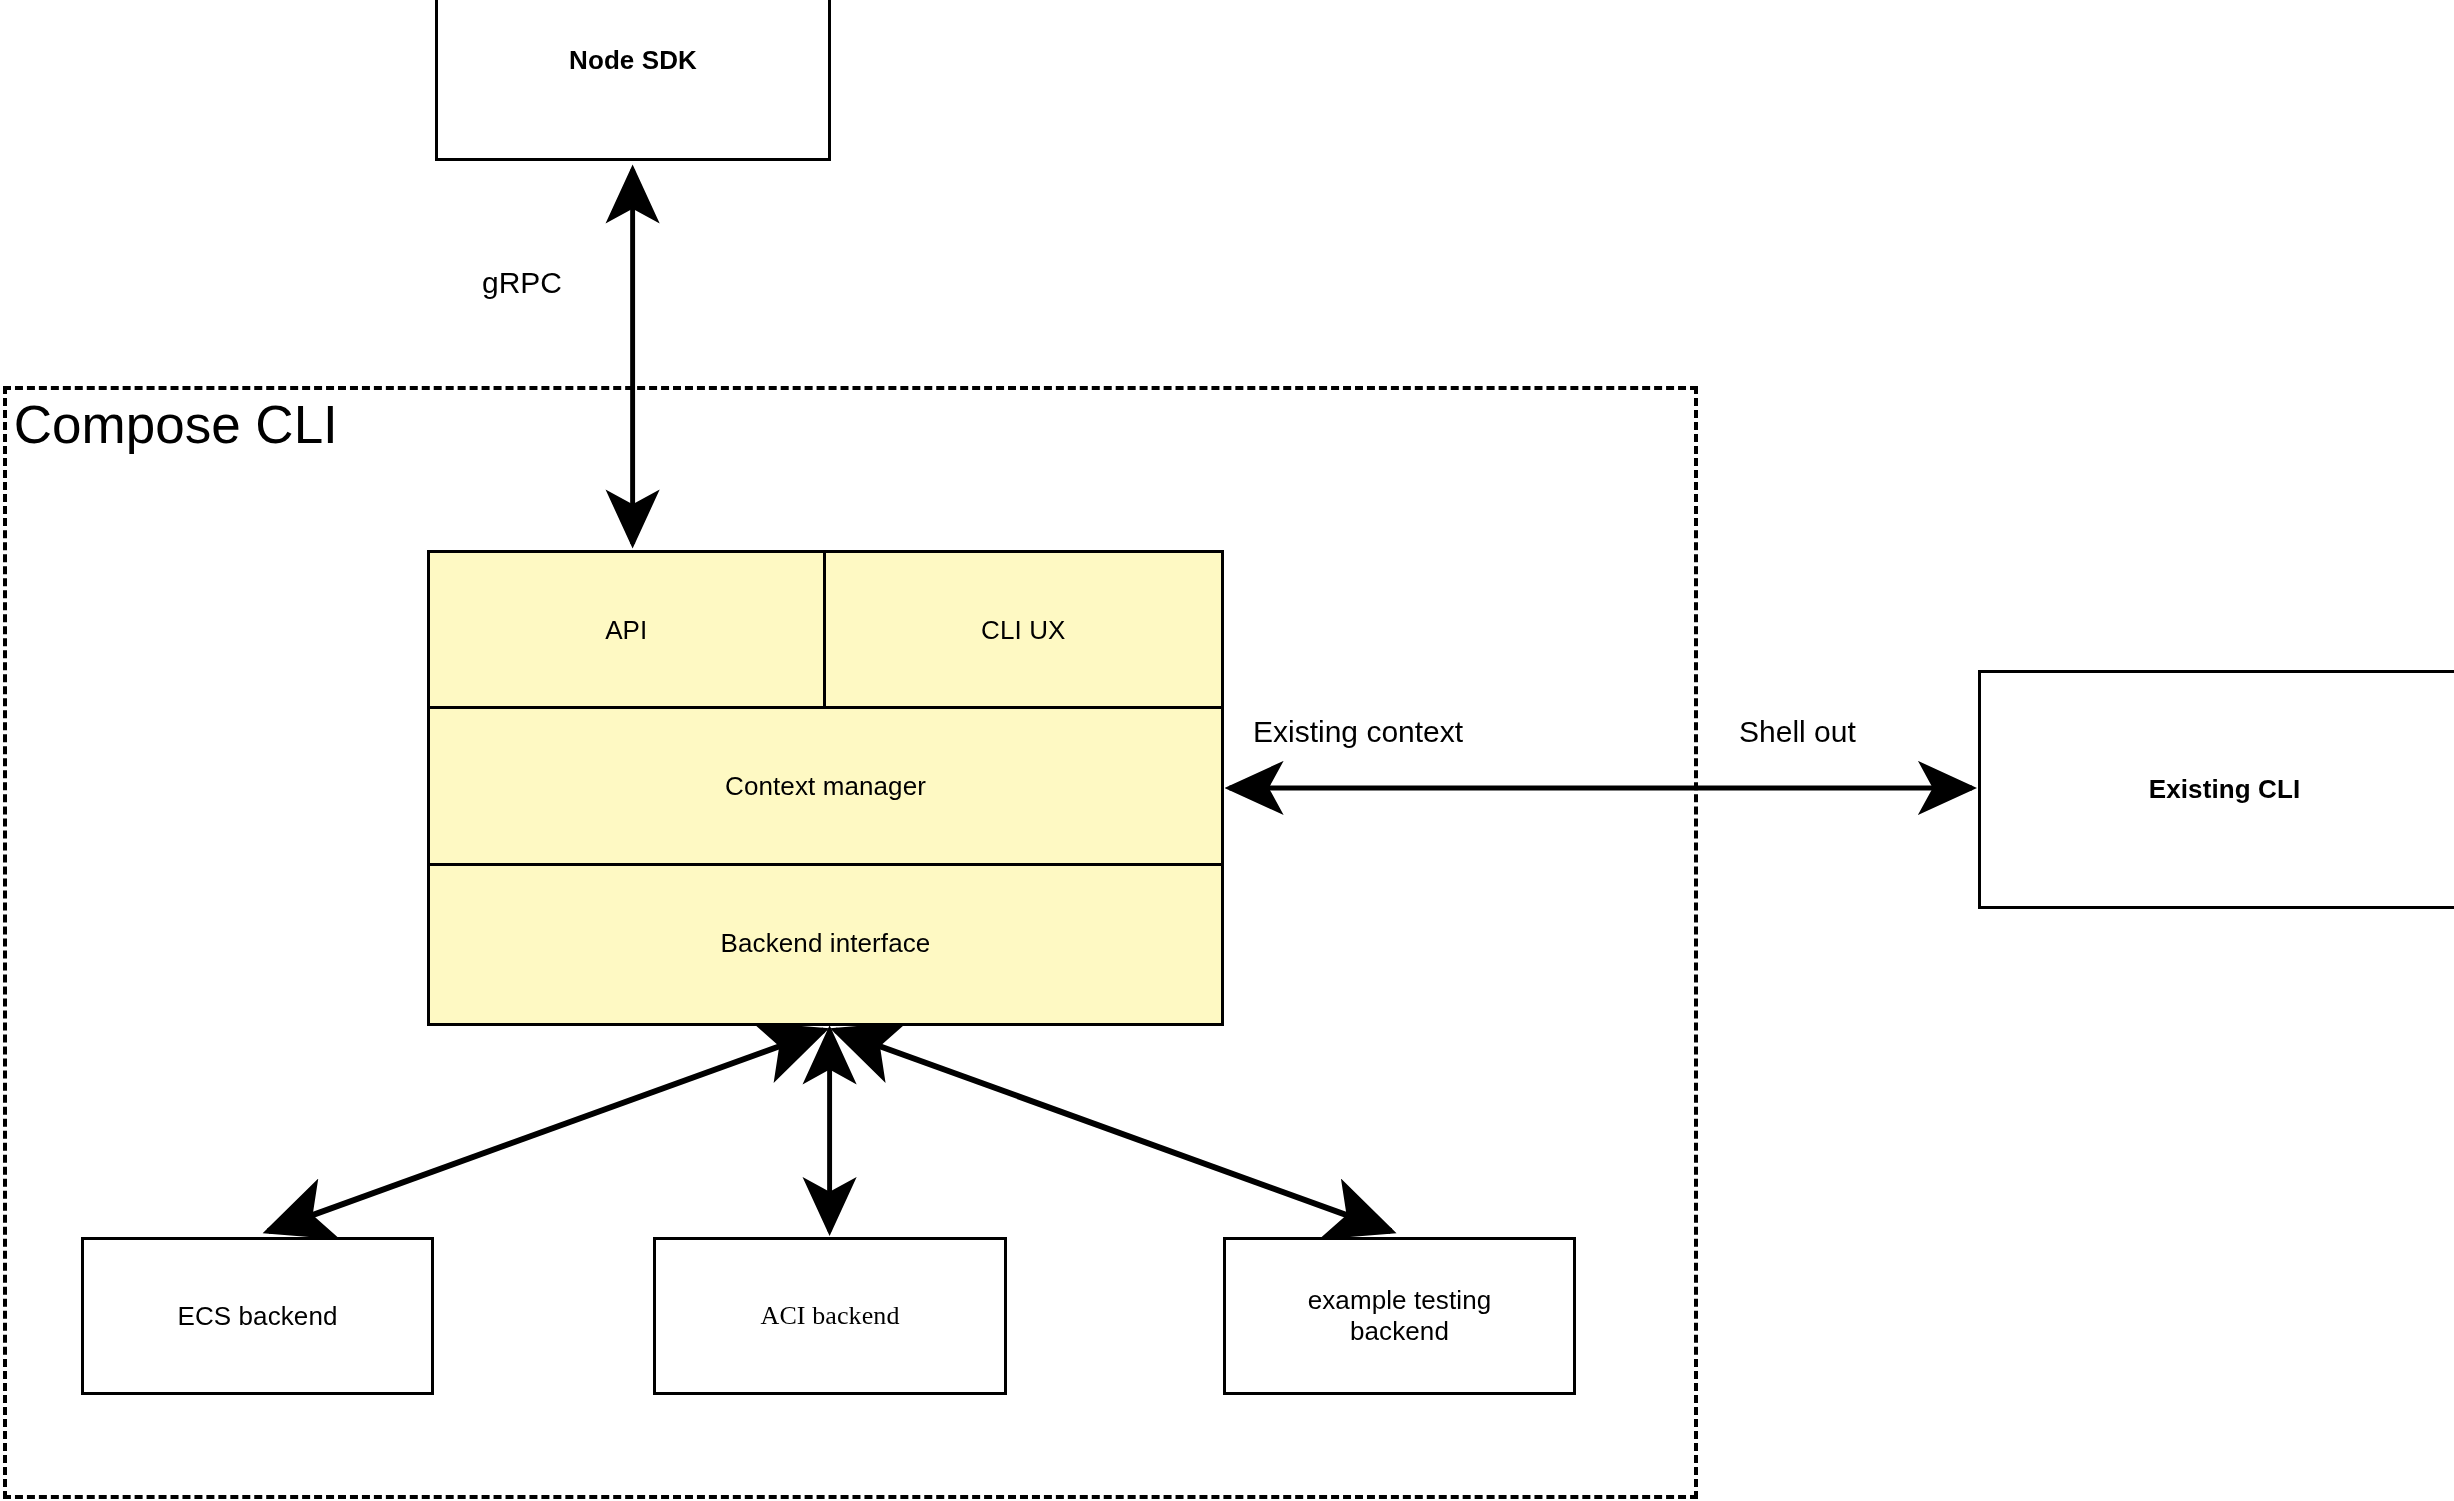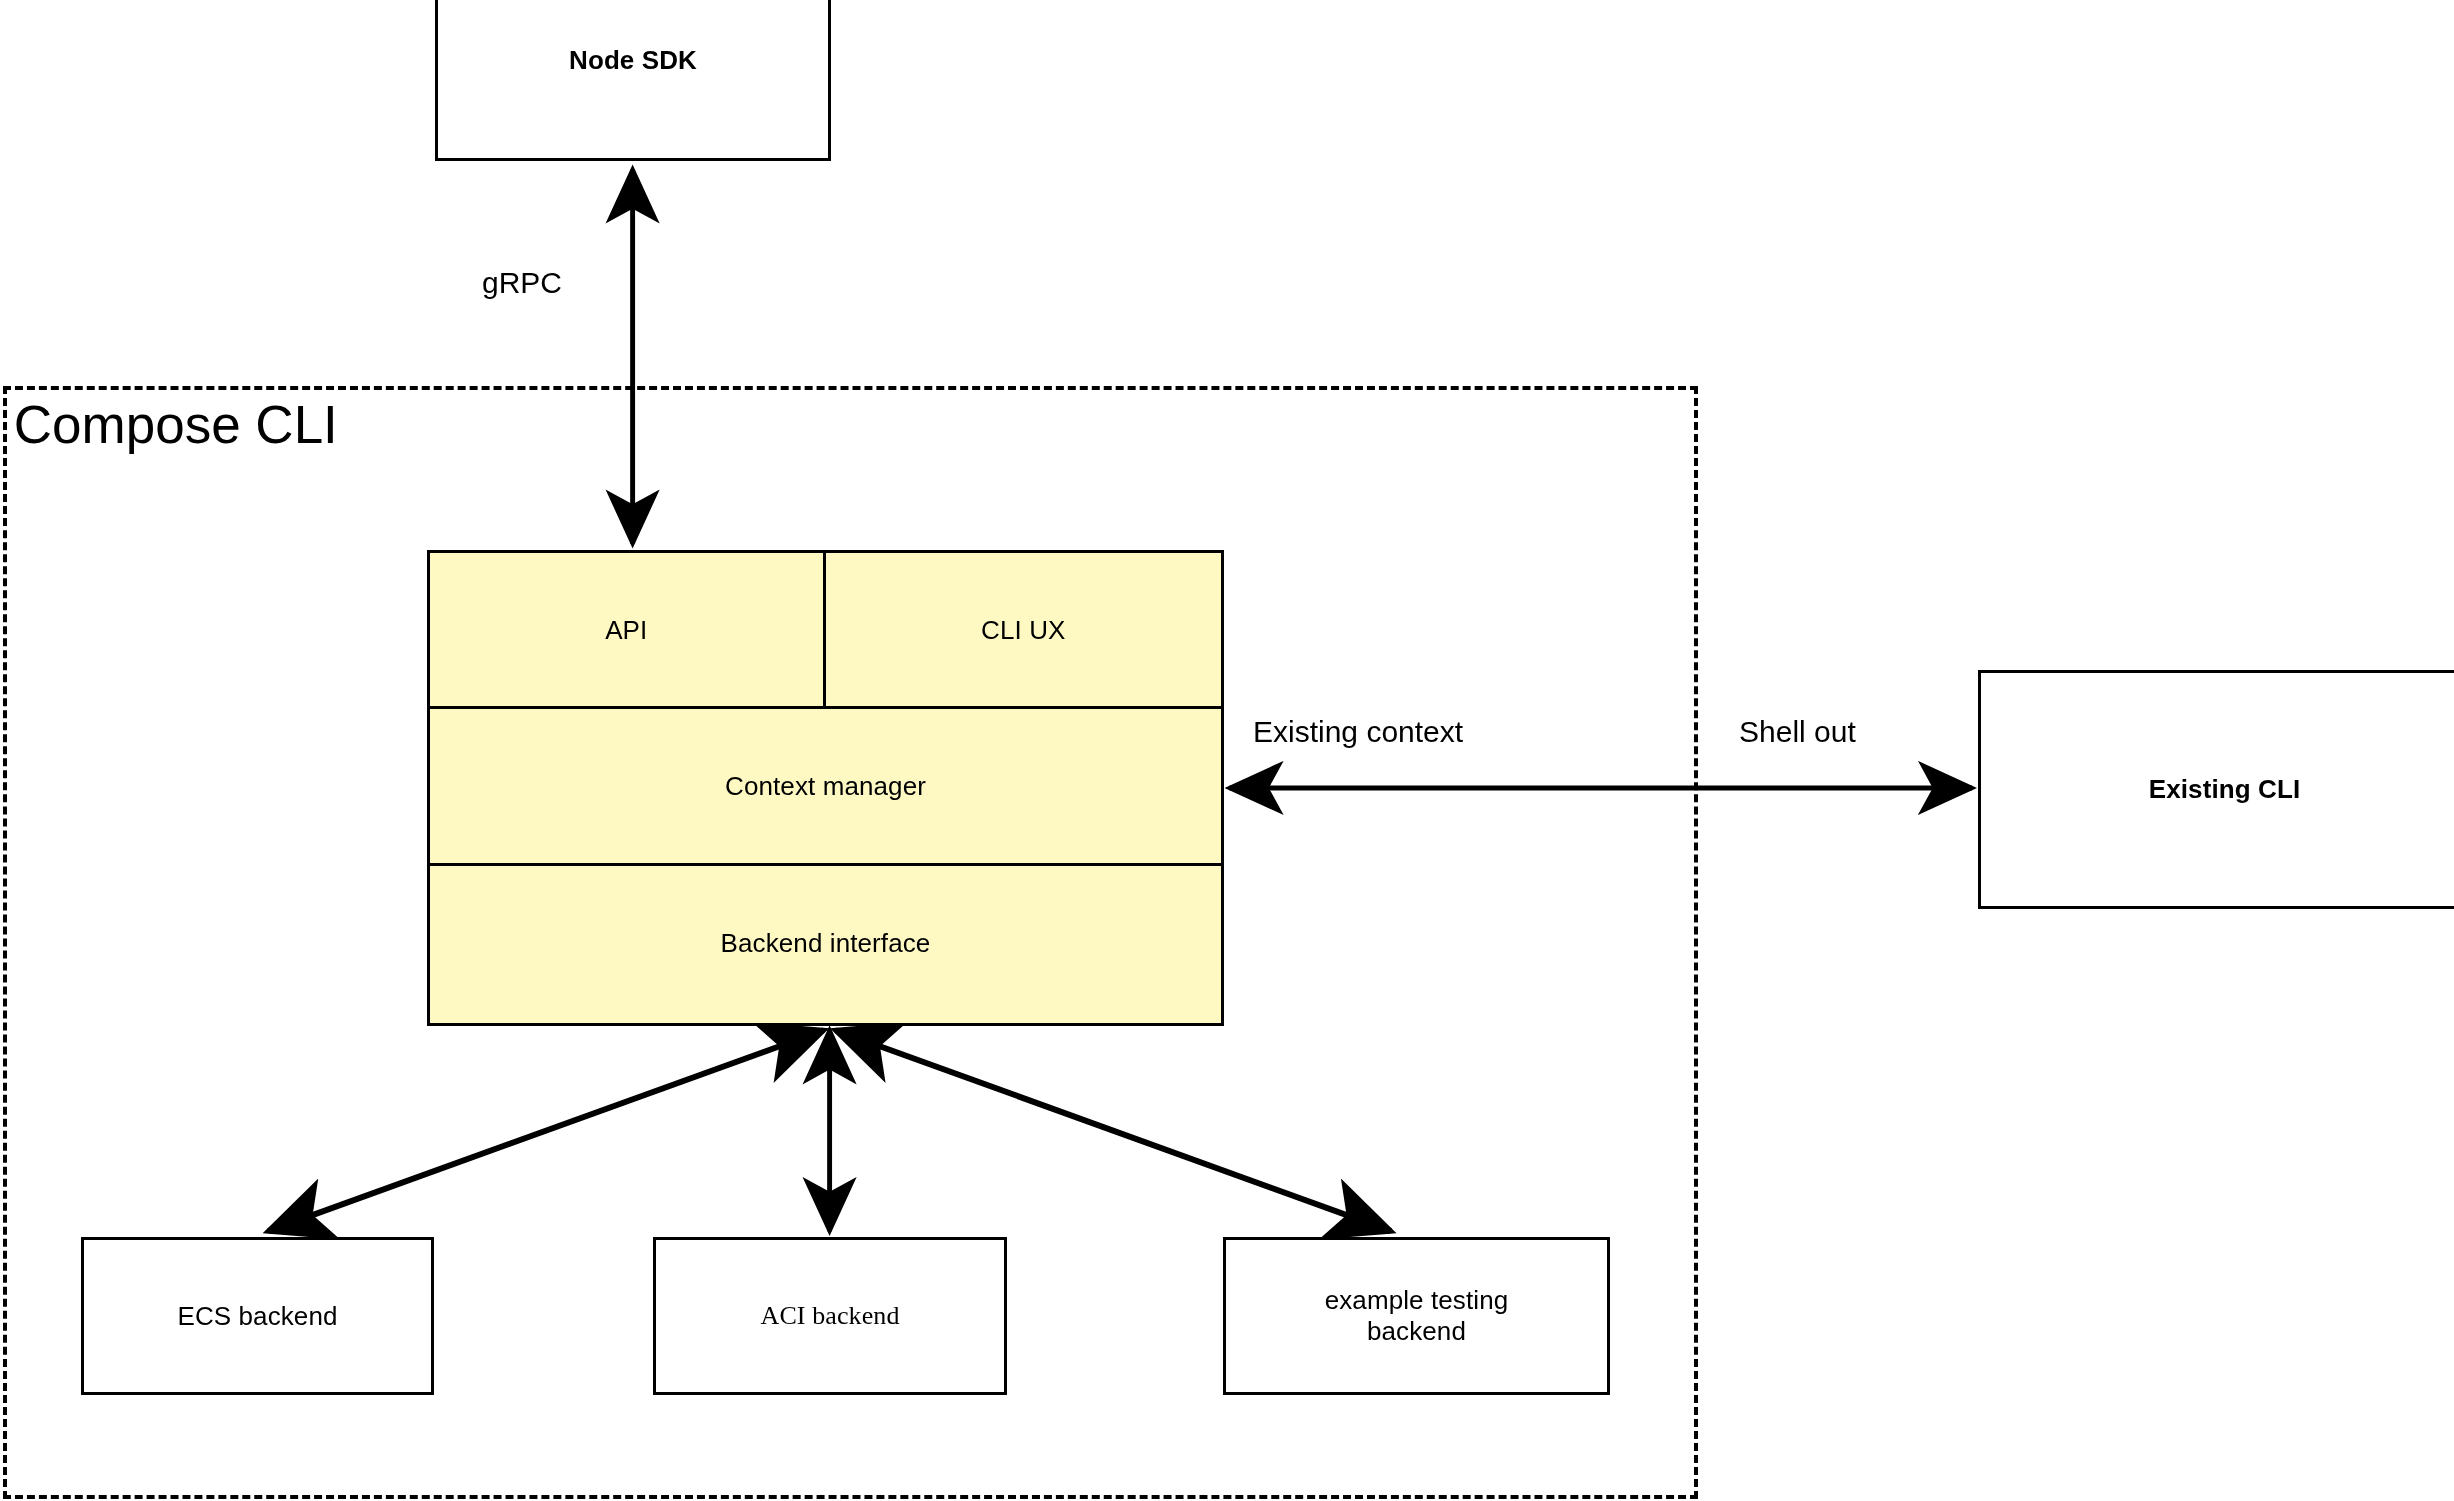--- a/index.html
+++ b/index.html
@@ -133,21 +133,21 @@
   #node-aci {
     left: 653px;
     top: 1237px;
     width: 354px;
     height: 158px;
     font-family: Liberation Serif, serif;
   }
   #node-testing {
     left: 1223px;
     top: 1237px;
-    width: 387px;
+    width: 353px;
     height: 158px;
   }
   
   .edge-label {
     position: absolute;
     font-size: 30px;
     line-height: 1.1;
     white-space: nowrap;
     margin-top: 8px;
   }

